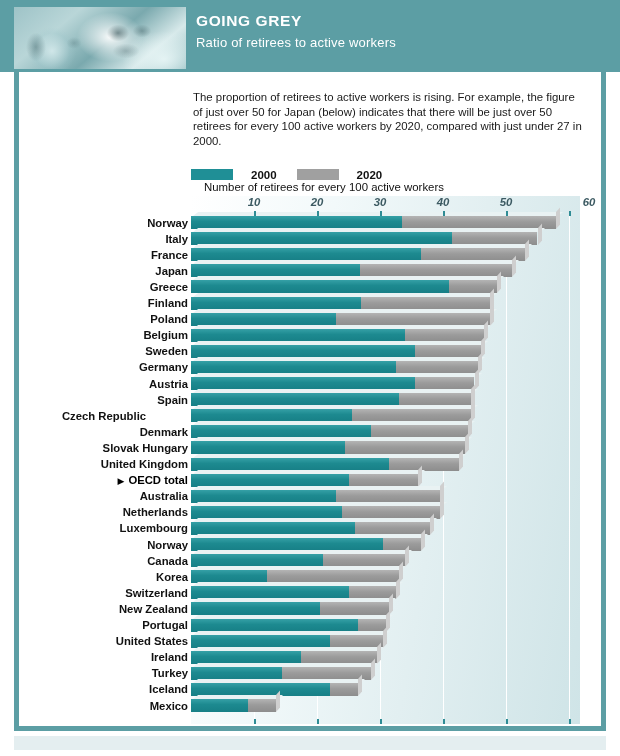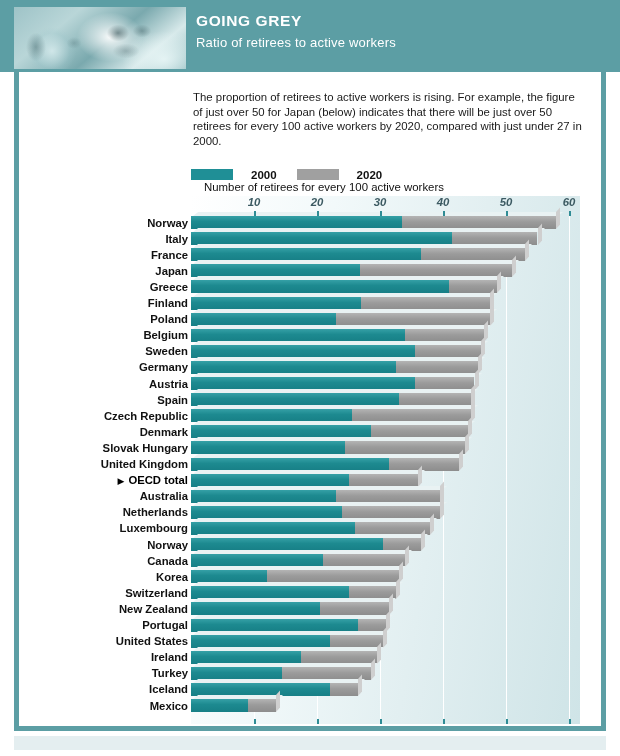--- a/index.html
+++ b/index.html
@@ -151,21 +151,21 @@
       <div class="clabel" style="top: 32.7px;">France</div>
       <div class="clabel" style="top: 48.8px; text-align: right;">Japan</div>
       <div class="clabel" style="top: 64.9px;">Greece</div>
       <div class="clabel" style="top: 81px;">Finland</div>
       <div class="clabel" style="top: 97.1px;">Poland</div>
       <div class="clabel" style="top: 113.2px; margin-left: 27px;">Belgium</div>
       <div class="clabel" style="top: 129.3px;">Sweden</div>
       <div class="clabel" style="top: 145.4px;">Germany</div>
       <div class="clabel" style="top: 161.5px;">Austria</div>
       <div class="clabel" style="top: 177.6px;">Spain</div>
-      <div class="clabel" style="top: 193.7px;">Czech Republic</div>
+      <div class="clabel" style="top: 193.7px; text-align: center;">Czech Republic</div>
       <div class="clabel" style="top: 209.8px;">Denmark</div>
       <div class="clabel" style="top: 225.9px;">Slovak Hungary</div>
       <div class="clabel" style="top: 242px;">United Kingdom</div>
       <div class="clabel highlight" style="top: 258.1px;"><span class="marker">▶</span>OECD total</div>
       <div class="clabel" style="top: 274.2px;">Australia</div>
       <div class="clabel" style="top: 290.3px;">Netherlands</div>
       <div class="clabel" style="top: 306.4px;">Luxembourg</div>
       <div class="clabel" style="top: 322.5px;">Norway</div>
       <div class="clabel" style="top: 338.6px;">Canada</div>
       <div class="clabel" style="top: 354.7px;">Korea</div>
@@ -180,21 +180,21 @@
     </div>
 
   <div class="plot">
     <div class="plot-bg"></div>
     <div class="axis-labels" id="axisLabels">
         <div class="axis-tick-label" style="left: 63px;">10</div>
         <div class="axis-tick-label" style="left: 126px;">20</div>
         <div class="axis-tick-label" style="left: 189px;">30</div>
         <div class="axis-tick-label" style="left: 252px;">40</div>
         <div class="axis-tick-label" style="left: 315px;">50</div>
-        <div class="axis-tick-label" style="left: 378px;">60</div>
+        <div class="axis-tick-label" style="left: 398px;">60</div>
       </div>
     <div id="grid">
         <div class="gridline" style="left: 63px;"></div>
         <div class="gridline" style="left: 126px;"></div>
         <div class="gridline" style="left: 189px;"></div>
         <div class="gridline" style="left: 252px;"></div>
         <div class="gridline" style="left: 315px;"></div>
         <div class="gridline" style="left: 378px;"></div>
       </div>
     <div class="rows" id="rows">

